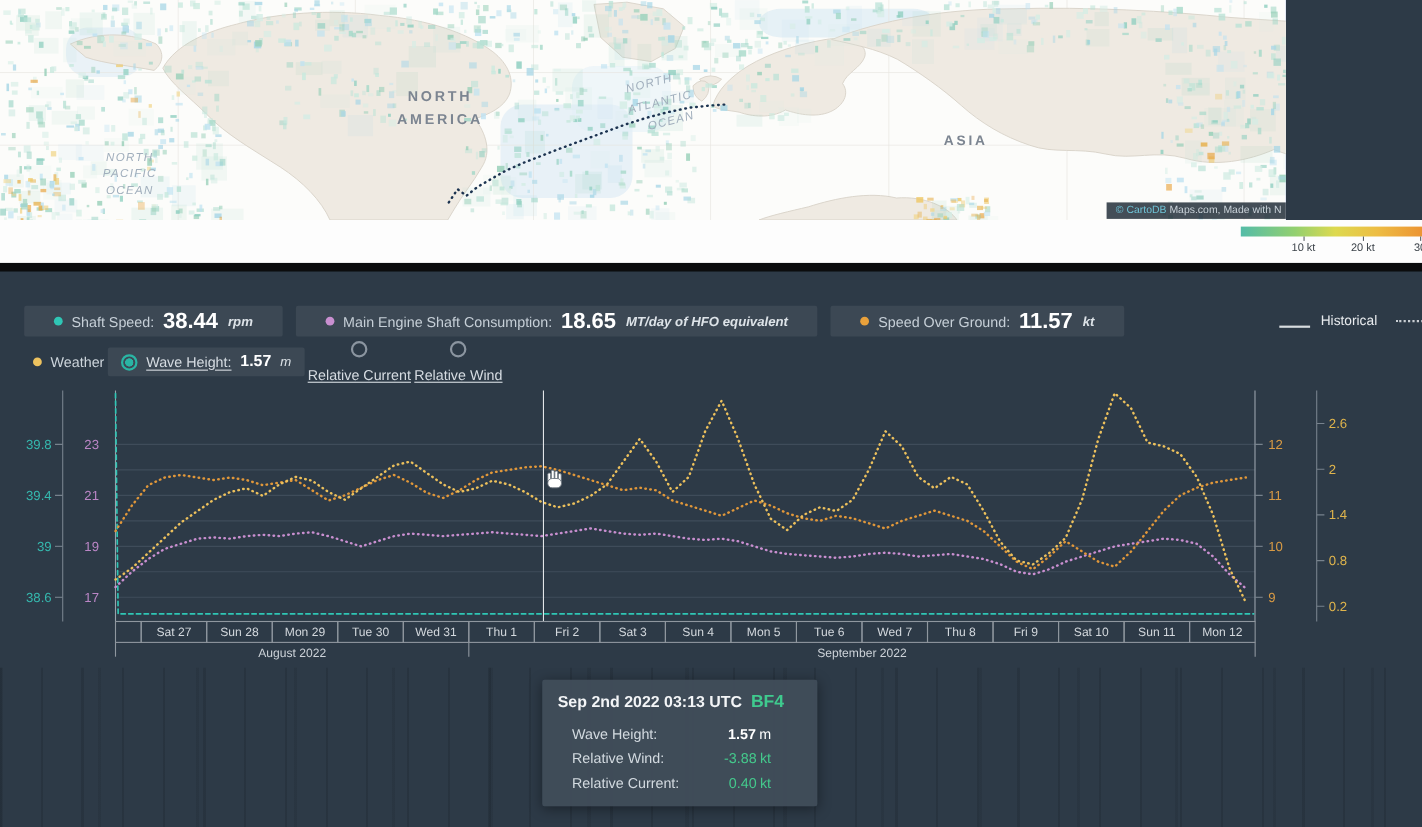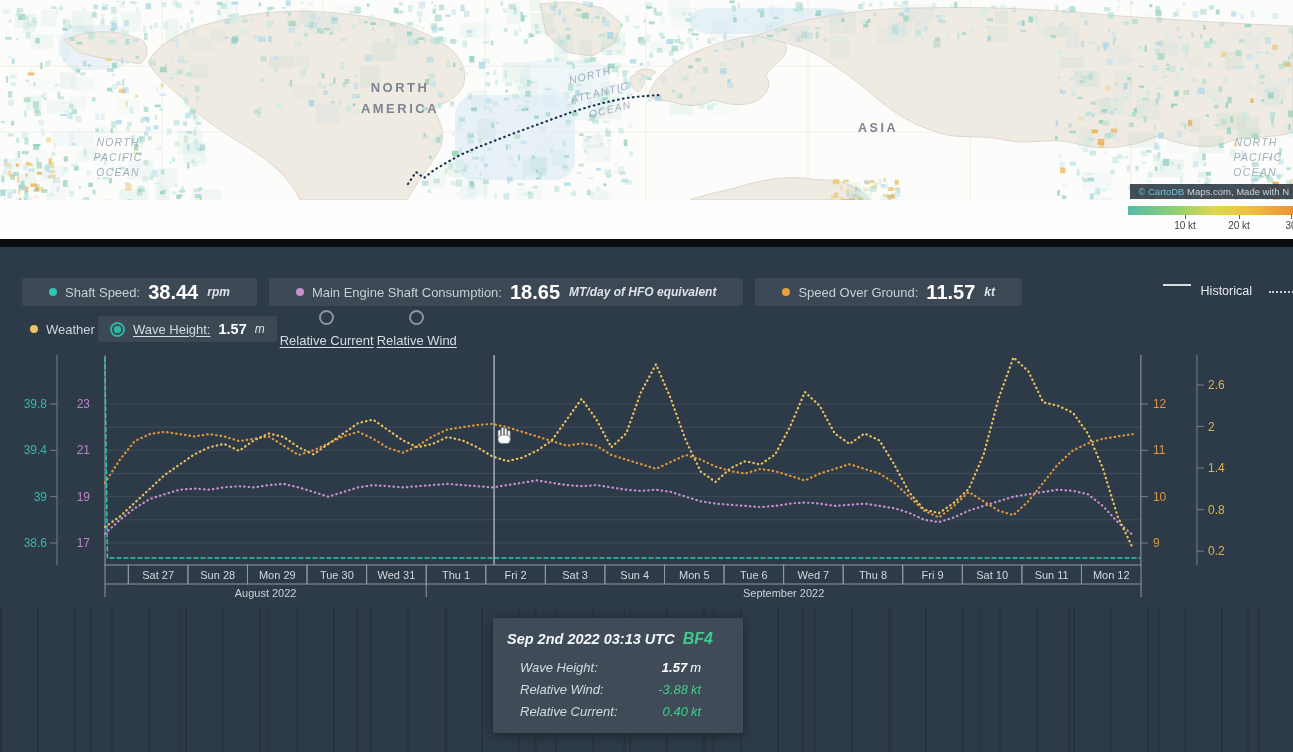--- a/index.html
+++ b/index.html
@@ -1,19 +1,19 @@
 <!DOCTYPE html>
 <html><head>
 <meta charset="utf-8">
 <style>
   html,body{margin:0;padding:0;}
   body{width:1293px;height:752px;overflow:hidden;position:relative;background:#2d3a47;
        font-family:"Liberation Sans",sans-serif;}
   
-  .map{position:relative;width:1293px;height:200px;background:#1d4ed8;overflow:hidden;}
+  .map{position:relative;width:1169px;height:200px;background:#1d4ed8;overflow:hidden;}
   .map svg{position:absolute;left:0;top:0;}
   .map-attrib{position:absolute;right:0;bottom:1px;height:15px;background:rgba(42,53,64,.88);
       color:#c9d2d9;font-size:9.5px;line-height:15px;padding:0 4px 0 8px;white-space:nowrap;
       max-width:172px;overflow:hidden;}
   .map-attrib .link{color:#6fc3d6;}
   
   .legend-strip{position:relative;height:39px;background:#fdfdfd;}
   .wind-bar{position:absolute;left:1128px;top:6px;width:165px;height:9px;
       background:linear-gradient(90deg,#54bca8 0%,#93d06f 30%,#ddd94f 52%,#edbd44 75%,#ec9433 100%);}
   .wind-tick{position:absolute;top:15px;width:1px;height:4px;background:#5a6066;}
@@ -21,40 +21,40 @@
   .black-bar{height:8px;background:#0b0c0d;}
   
   .dash{position:relative;height:505px;background:#2d3a47;}
   .metrics{position:absolute;top:31px;left:22px;display:flex;gap:12px;}
   .badge{display:flex;align-items:center;gap:8px;background:#3c4854;padding:6px 27px;
       border-radius:2px;height:28px;box-sizing:border-box;}
   .dot{width:8px;height:8px;border-radius:50%;flex:0 0 auto;}
   .m-label{font-size:13px;color:#c6cfd7;}
   .m-value{font-size:20px;font-weight:bold;color:#ffffff;}
   .m-unit{font-size:12px;font-style:italic;color:#dde3e8;margin-left:1px;font-weight:bold;}
-  .hist{position:absolute;top:37px;right:41px;display:flex;align-items:flex-start;gap:10px;}
+  .hist{position:absolute;top:37px;right:41px;display:flex;align-items:flex-end;gap:10px;}
   .hist-line{width:28px;border-top:2px solid #d8dcdf;}
   .hist-label{font-size:12.5px;color:#e8ebee;}
   .forecast-swatch{position:absolute;top:44px;right:-4px;width:28px;border-top:2px dotted #c9ced3;}
   .weather{position:absolute;top:67px;left:30px;display:flex;align-items:center;gap:3px;height:30px;}
   .w-title{display:flex;gap:8px;align-items:center;font-size:13px;color:#cdd5dc;}
   .pill{display:flex;align-items:center;gap:8px;background:#3c4854;padding:5px 12px;border-radius:2px;}
   .radio{width:15px;height:15px;border-radius:50%;border:2px solid #8b95a0;box-sizing:border-box;flex:0 0 auto;}
   .radio.sel{border-color:#2ab5a4;background:radial-gradient(circle,#2ab5a4 0 3.5px,rgba(0,0,0,0) 4px);}
   .opt-label{font-size:13px;color:#d6dce2;text-decoration:underline;text-underline-offset:2px;}
   .w-value{font-weight:bold;color:#fff;font-size:14.5px;}
   .w-unit{font-style:italic;font-size:12px;color:#dde3e8;}
   .w-option{display:flex;align-items:center;gap:8px;flex-direction:column;}
   #chart-svg{position:absolute;left:0;top:103px;}
   .bottom-texture{position:absolute;left:0;top:360px;width:100%;height:145px;
       background:repeating-linear-gradient(90deg,rgba(16,22,28,.18) 0 2px,rgba(0,0,0,0) 2px 37px),
                  repeating-linear-gradient(90deg,rgba(16,22,28,.12) 0 3px,rgba(0,0,0,0) 3px 89px);}
   .tooltip{position:absolute;left:493px;top:371px;width:250px;box-sizing:border-box;
       background:rgba(64,76,89,.97);box-shadow:0 2px 12px rgba(0,0,0,.4);
-      padding:12px 14px 14px;border-radius:2px;font-style:italic;}
+      padding:12px 14px 14px;border-radius:2px;}
   .tt-title{font-size:14.5px;font-weight:bold;color:#f3f5f7;}
   .tt-badge{color:#3fca8e;margin-left:8px;font-weight:bold;}
   .tt-rows{margin-top:12px;display:flex;flex-direction:column;gap:7px;}
   .tt-row{margin-left:13px;width:181px;display:flex;justify-content:space-between;font-size:13px;}
   .tt-label{color:#d3dae0;}
   .tt-val{color:#fff;font-weight:bold;}
   .tt-unit{color:#fff;margin-left:3px;}
   .tt-row.green .tt-val{color:#44c98c;font-weight:normal;}
   .tt-row.green .tt-unit{color:#44c98c;}
 </style>

